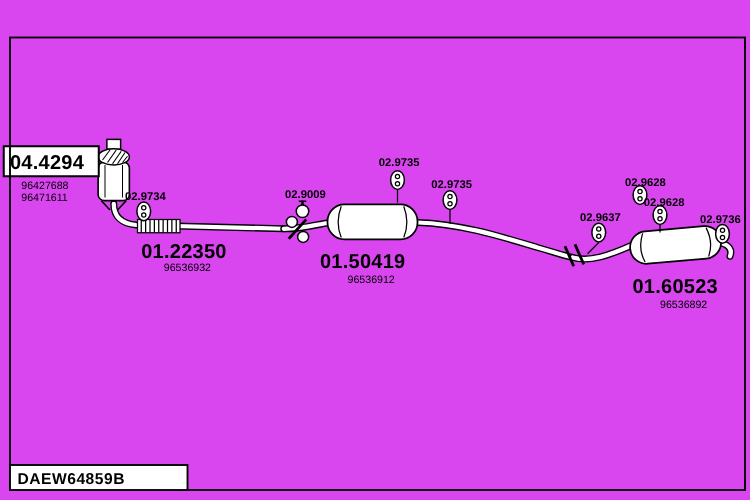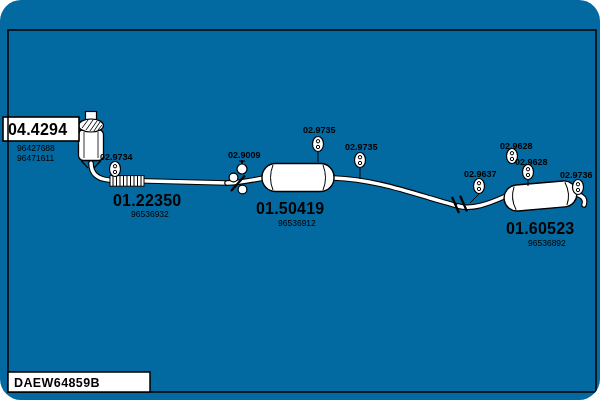--- a/index.html
+++ b/index.html
@@ -1,18 +1,18 @@
 <!DOCTYPE html>
 <html><head>
 <meta charset="utf-8">
 <style>
   html,body{margin:0;padding:0;background:#ffffff;}
   .stage{
-    position:relative;width:600px;height:400px;background:#0369a1;
-    font-family:"Liberation Sans","DejaVu Sans",sans-serif;overflow:hidden;border-radius:21px;
+    position:relative;width:600px;height:400px;background:#d946ef;
+    font-family:"Liberation Sans","DejaVu Sans",sans-serif;overflow:hidden;
   }
   svg{display:block;}
   svg text{fill:#000;font-family:"Liberation Sans","DejaVu Sans",sans-serif;}
   .t-big{font-size:16px;font-weight:bold;letter-spacing:.2px;}
   .t-tag{font-size:9px;font-weight:bold;}
   .t-ref{font-size:8.5px;font-weight:normal;}
   .t-footer{font-size:12.5px;font-weight:bold;letter-spacing:.4px;}
   .tube-out{fill:none;stroke:#000;stroke-width:5.6;stroke-linecap:round;}
   .tube-in{fill:none;stroke:#fff;stroke-width:3.4;stroke-linecap:round;}
   .ln{stroke:#000;fill:none;}

